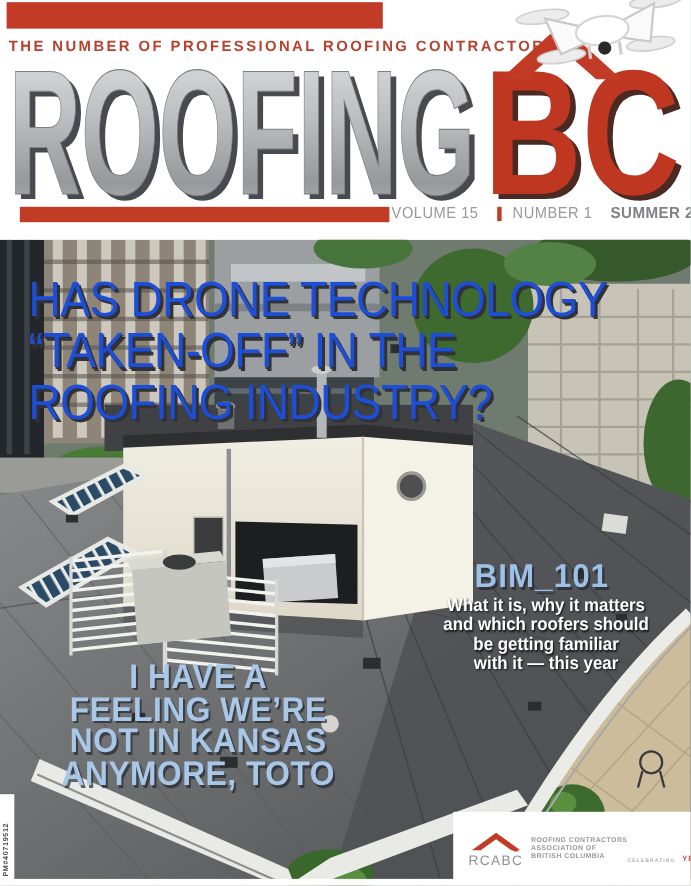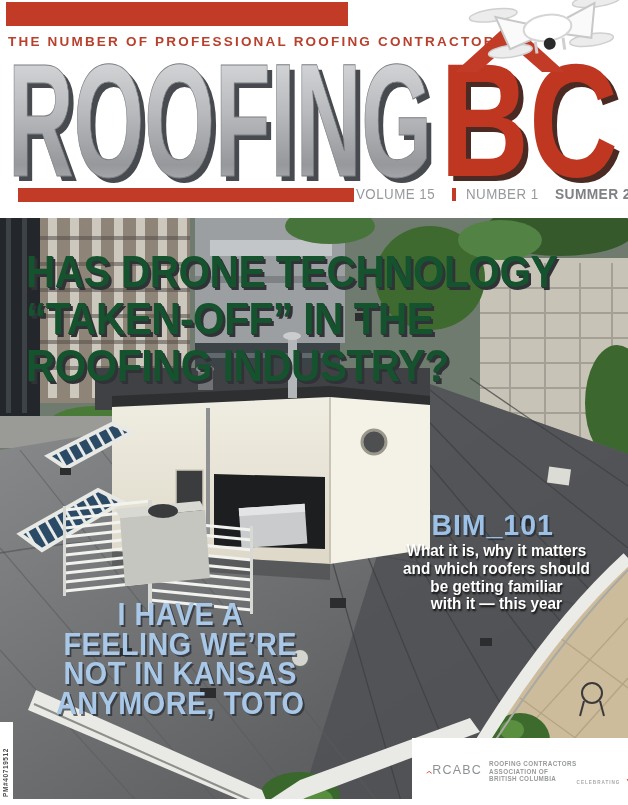--- a/index.html
+++ b/index.html
@@ -14,42 +14,42 @@
   .volbar{left:18px;top:188px;width:336px;height:14px;background:#c23b27;}
   .volrow{left:356px;top:184px;height:20px;display:flex;align-items:center;gap:10px;white-space:nowrap;}
   .volrow .lbl{font-size:14.5px;color:#97999c;letter-spacing:.5px;font-weight:400;transform:scaleX(.92);transform-origin:0 50%;}
   .volsep{width:4px;height:13px;background:#c23b27;}
   .season{font-size:14.5px;color:#7f8184;font-weight:700;letter-spacing:.4px;transform:scaleX(.95);transform-origin:0 50%;}
 
   
   .photo{left:0;top:218px;}
 
   
-  .headline{left:26px;top:248px;color:#14532d;font-weight:700;}
+  .headline{left:26px;top:248px;color:#1d4ed8;font-weight:400;}
   .headline .hl{font-size:45px;line-height:47px;white-space:nowrap;display:block;transform:scaleX(.90);transform-origin:0 50%;
     text-shadow:3px 3px 0 #303237,1px 1px 0 #303237;letter-spacing:-0.5px;}
 
   
   .bim{right:38px;top:508px;text-align:center;}
   .bim-title{font-size:30px;font-weight:700;color:#9cc0e6;letter-spacing:1px;white-space:nowrap;display:inline-block;
     transform:scaleX(.95);transform-origin:100% 50%;text-shadow:2px 2px 0 rgba(35,40,45,.7);}
   .bim-line{font-size:16.5px;line-height:17.8px;font-weight:700;color:#ffffff;white-space:nowrap;display:block;
     transform:scaleX(.93);transform-origin:100% 50%;text-shadow:1px 1.5px 2px rgba(0,0,0,.85);}
 
   
   .kansas{left:56px;top:600px;text-align:center;}
   .k-line{font-size:31px;line-height:29.5px;font-weight:700;color:#a9c8e8;white-space:nowrap;display:block;
     transform:scaleX(.93);transform-origin:0 50%;text-shadow:2px 2px 0 rgba(35,40,45,.7);letter-spacing:.5px;}
   .k-sub{margin-top:7px;}
   .k-subline{font-size:18.5px;line-height:21px;font-weight:700;color:#ffffff;white-space:nowrap;display:block;
     transform:scaleX(.95);transform-origin:0 50%;text-shadow:1px 1.5px 2px rgba(0,0,0,.85);}
 
   
   .logobox{left:412px;top:738px;width:216px;height:67px;background:#ffffff;display:flex;align-items:center;padding:0 6px 0 14px;box-sizing:border-box;}
-  .rcabc-col{display:flex;flex-direction:row;align-items:flex-start;width:56px;}
+  .rcabc-col{display:flex;flex-direction:column;align-items:center;width:56px;}
   .rcabc-abbr{font-size:12.5px;color:#8f9294;letter-spacing:1.2px;margin-top:1px;}
   .rcabc-names{margin-left:7px;display:flex;flex-direction:column;justify-content:center;}
   .rcabc-name{font-size:6.3px;line-height:7.4px;font-weight:700;color:#97999b;letter-spacing:.4px;white-space:nowrap;}
   .badge{margin-left:auto;width:66px;display:flex;align-items:center;}
   .badge-celebrating{font-size:4.6px;letter-spacing:1px;color:#a9a9a9;font-weight:700;align-self:flex-end;margin-right:6px;}
   .badge-years{font-size:6.8px;color:#c0504a;font-weight:700;letter-spacing:1px;align-self:flex-end;margin-right:2px;}
   .badge-num{font-size:33px;font-weight:700;line-height:28px;color:#fdf6f5;-webkit-text-stroke:2.4px #c4554e;letter-spacing:1px;margin-top:-2px;}
   .badge-dates{margin-top:1px;background:#a2a2a2;color:#ffffff;font-size:5.6px;letter-spacing:1px;font-weight:700;padding:1.5px 5px;}
 
   

